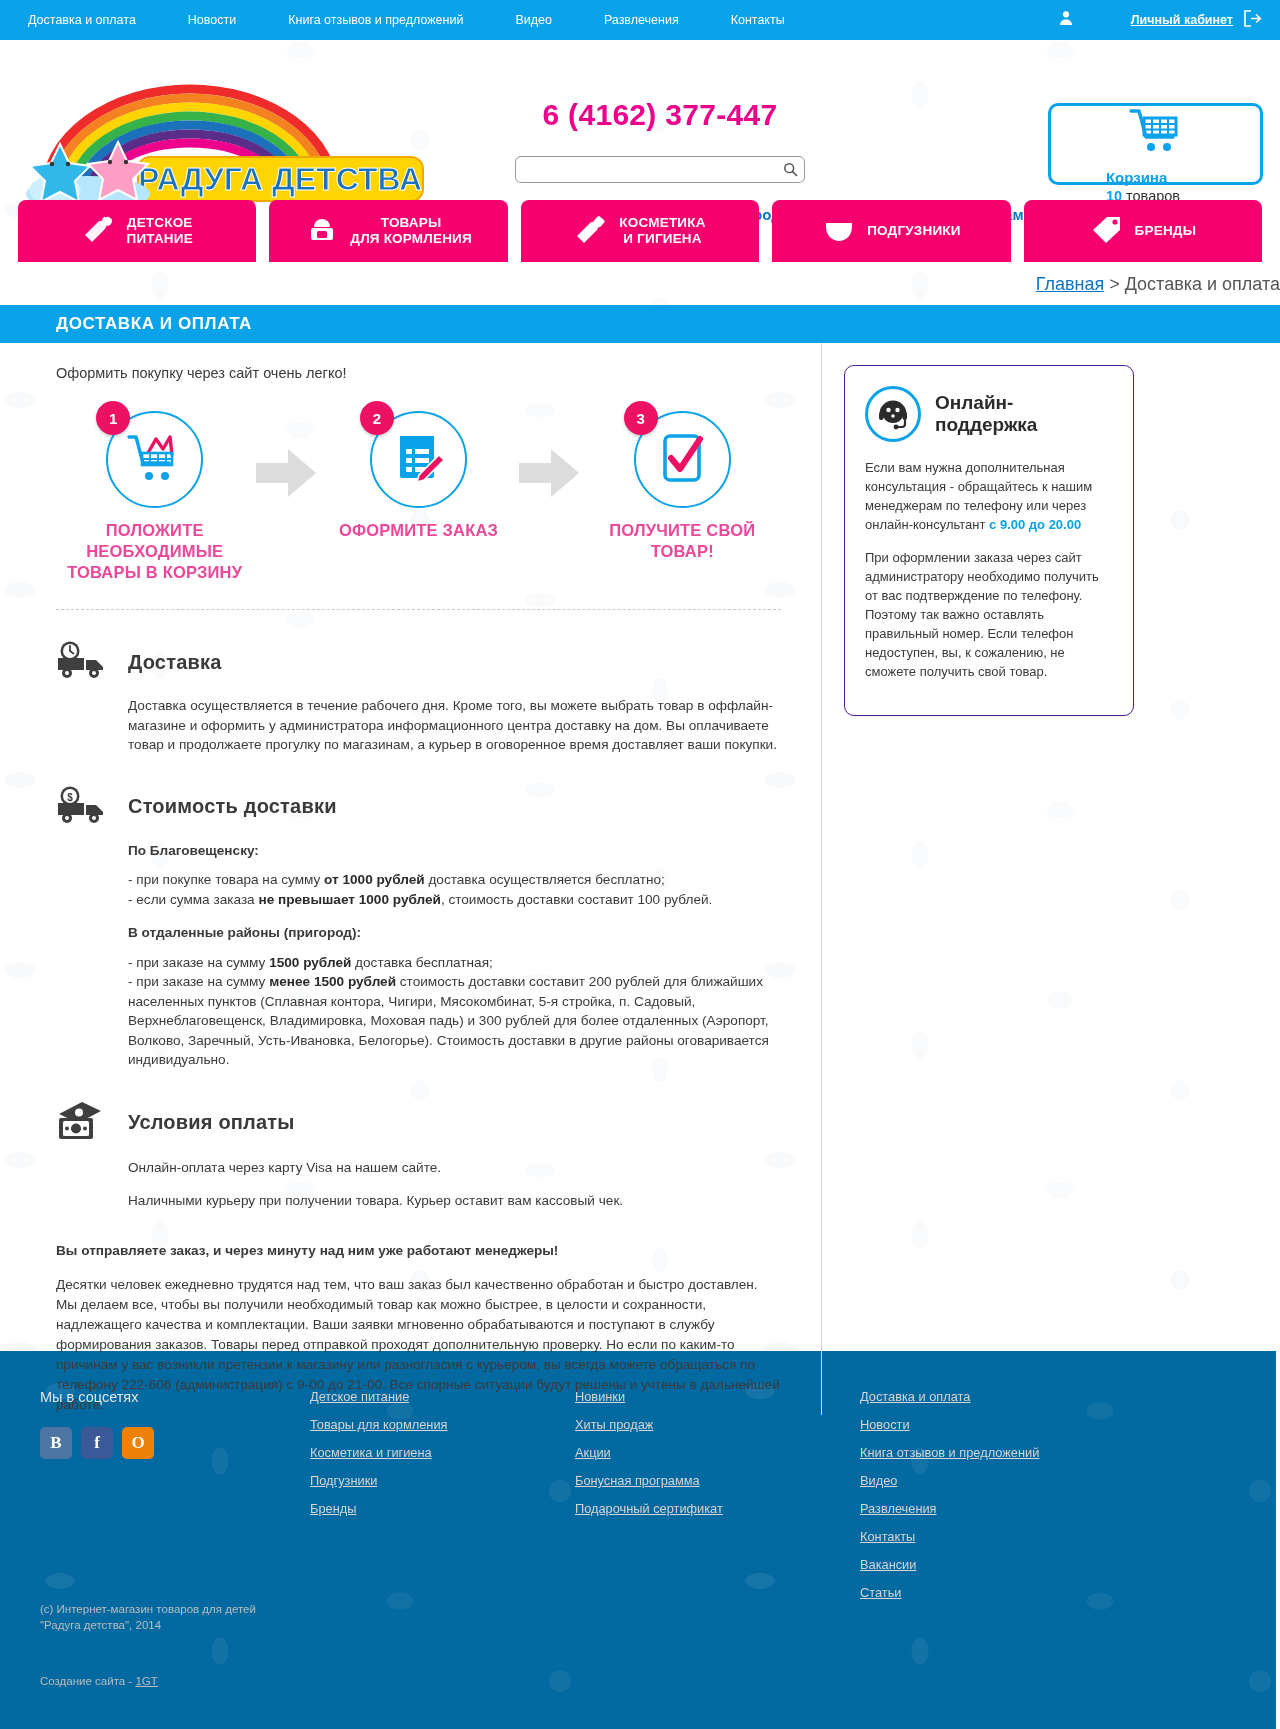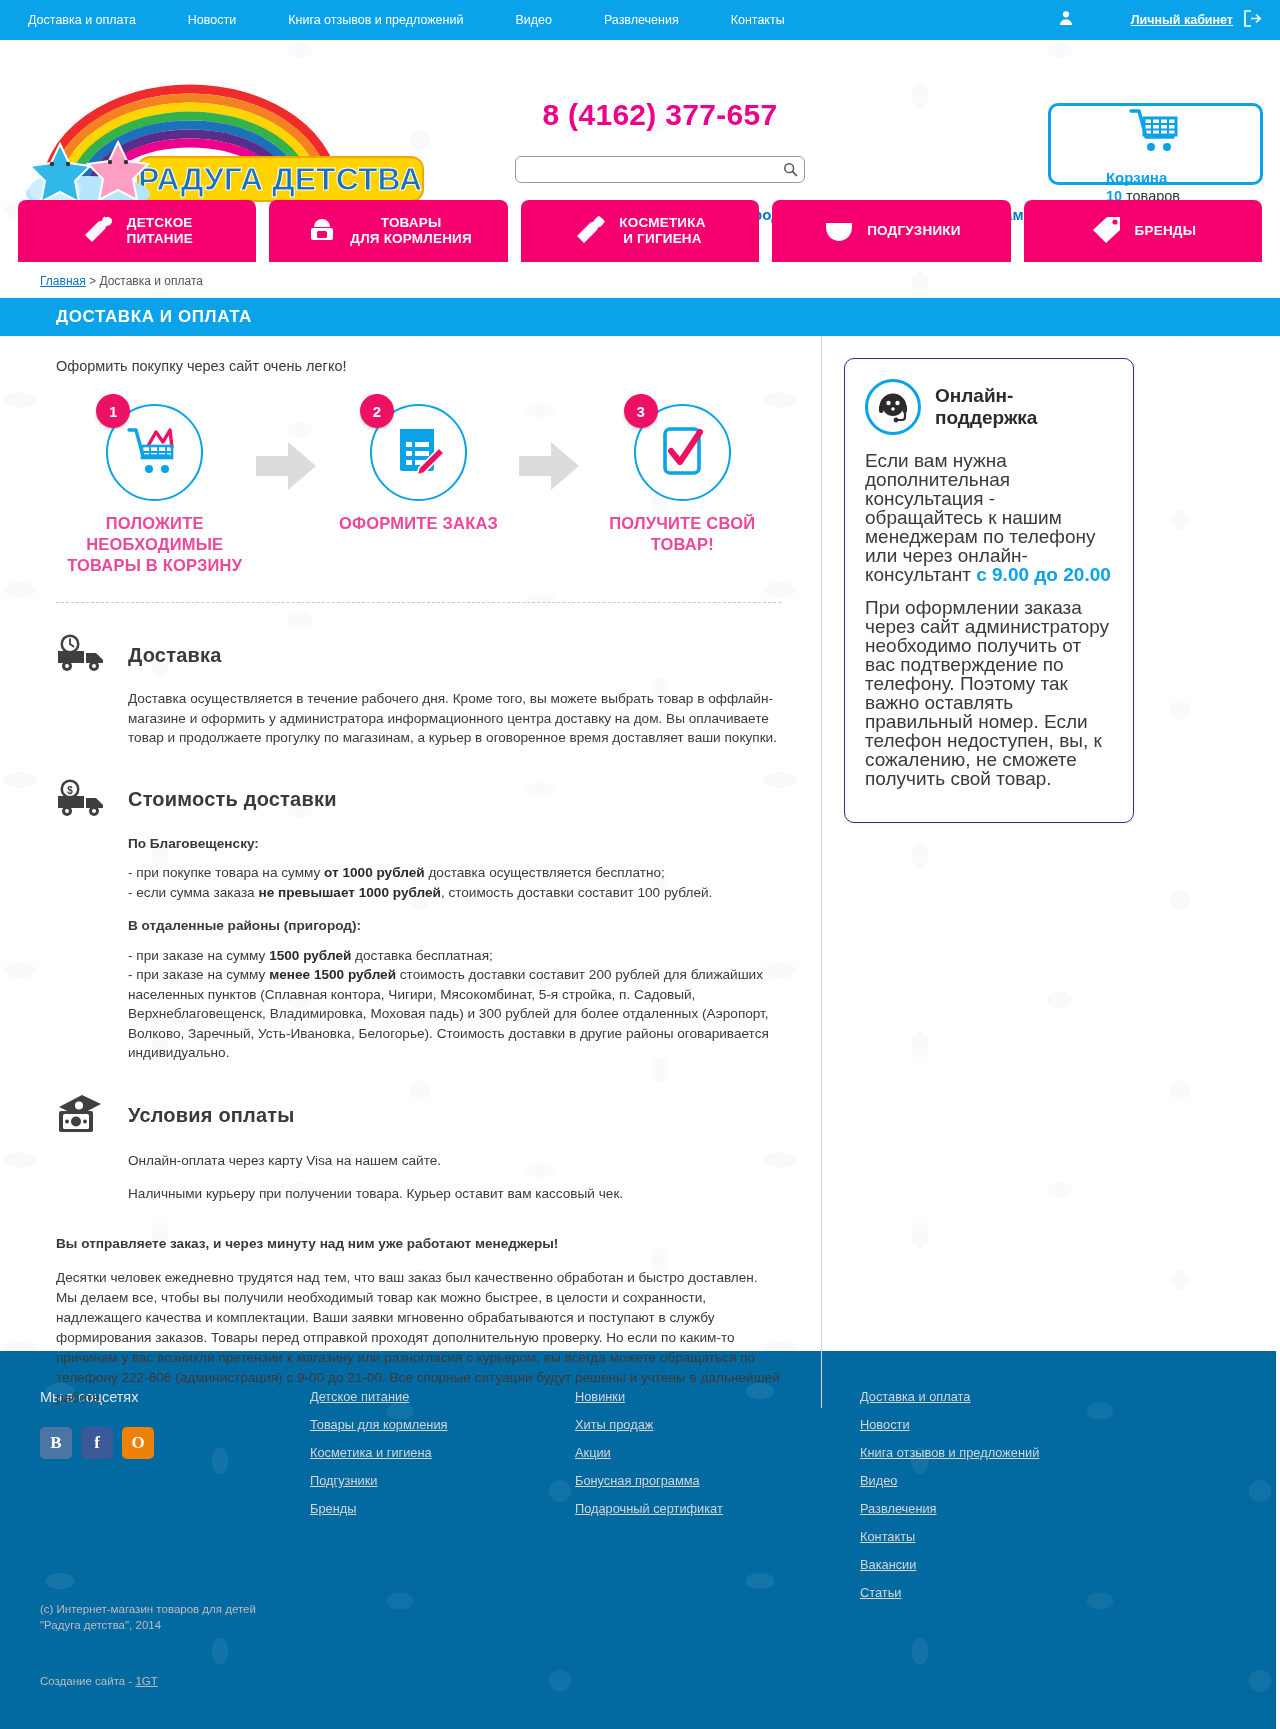--- a/index.html
+++ b/index.html
@@ -105,21 +105,21 @@
     flex:1; background:#f5006e; border-radius:8px 8px 0 0;
     display:flex; align-items:center; justify-content:center; gap:11px;
     color:#fff; font-weight:bold; font-size:13.5px; line-height:16px;
     text-align:center; cursor:pointer; letter-spacing:.2px;
   }
   .cat .lbl{ white-space:pre-line; }
 
   
   .crumb{
     position:relative; z-index:4;
-    padding:12px 0 10px 40px; font-size:12px; color:#555;
+    padding:12px 0 10px 40px; font-size:18px; color:#555;text-align:right;
   }
   .crumb a{ color:#0b74c4; text-decoration:underline; }
 
   
   .titlestrip{
     position:relative; z-index:4;
     height:38px; background:#0aa2e8;
     display:flex; align-items:center;
     color:#fff; font-weight:bold; font-size:17px; letter-spacing:.6px;
     padding-left:56px;
@@ -185,21 +185,21 @@
     box-shadow:0 1px 2px rgba(0,0,0,.05);
   }
   .support-head{ display:flex; align-items:center; gap:14px; margin-bottom:16px; }
   .support-head .ic{
     width:56px; height:56px; border-radius:50%; border:3px solid #0aa2e8;
     display:flex; align-items:center; justify-content:center; background:#fff; flex:0 0 auto;
   }
   .support-head h3{
     margin:0; font-size:19px; font-weight:bold; color:#2b2b2b; line-height:22px;
   }
-  .support p{ margin:0 0 14px 0; font-size:19px; line-height:19px; color:#3a3a3a; }
+  .support p{ margin:0 0 14px 0; font-size:13px; line-height:19px; color:#3a3a3a; }
   .support .blue{ color:#0aa2e8; font-weight:bold; }
 
   
   .footer{
     position:absolute; left:0; right:4px; bottom:0;
     height:378px; background:#0369a1; color:#d8d8d8;
     overflow:hidden;
   }
   .footer .inner{ position:relative; z-index:3; display:flex; padding:38px 40px 0 40px; }
   .fcol{ }
@@ -292,21 +292,21 @@
       <ellipse cx="45" cy="108" rx="26" ry="14" fill="#cdeffd"></ellipse>
       <path d="M50 62 l9 19 21 3 -15 15 4 21 -19-10 -19 10 4-21 -15-15 21-3z" fill="#2fb8e8" stroke="#fff" stroke-width="2"></path>
       <path d="M108 60 l9 19 21 3 -15 15 4 21 -19-10 -19 10 4-21 -15-15 21-3z" fill="#ff9ec4" stroke="#fff" stroke-width="2"></path>
       <circle cx="42" cy="82" r="2.2" fill="#333"></circle>
         <circle cx="58" cy="82" r="2.2" fill="#333"></circle>
       <circle cx="100" cy="80" r="2.2" fill="#333"></circle>
         <circle cx="116" cy="80" r="2.2" fill="#333"></circle>
     </svg>
   </div>
 
-  <div class="phone">8 (4162) 377-657</div>
+  <div class="phone">6 (4162) 377-447</div>
 
   <div class="searchwrap">
     <input type="text" placeholder="" style="">
     <span class="searchbtn">
       <svg width="15" height="15" viewBox="0 0 16 16">
           <circle cx="6.6" cy="6.6" r="4.7" fill="none" stroke="#555" stroke-width="1.6"></circle>
           <path d="M10.2 10.2 L14.4 14.4" stroke="#555" stroke-width="1.8" stroke-linecap="round"></path>
         </svg>
     </span>
   </div>

